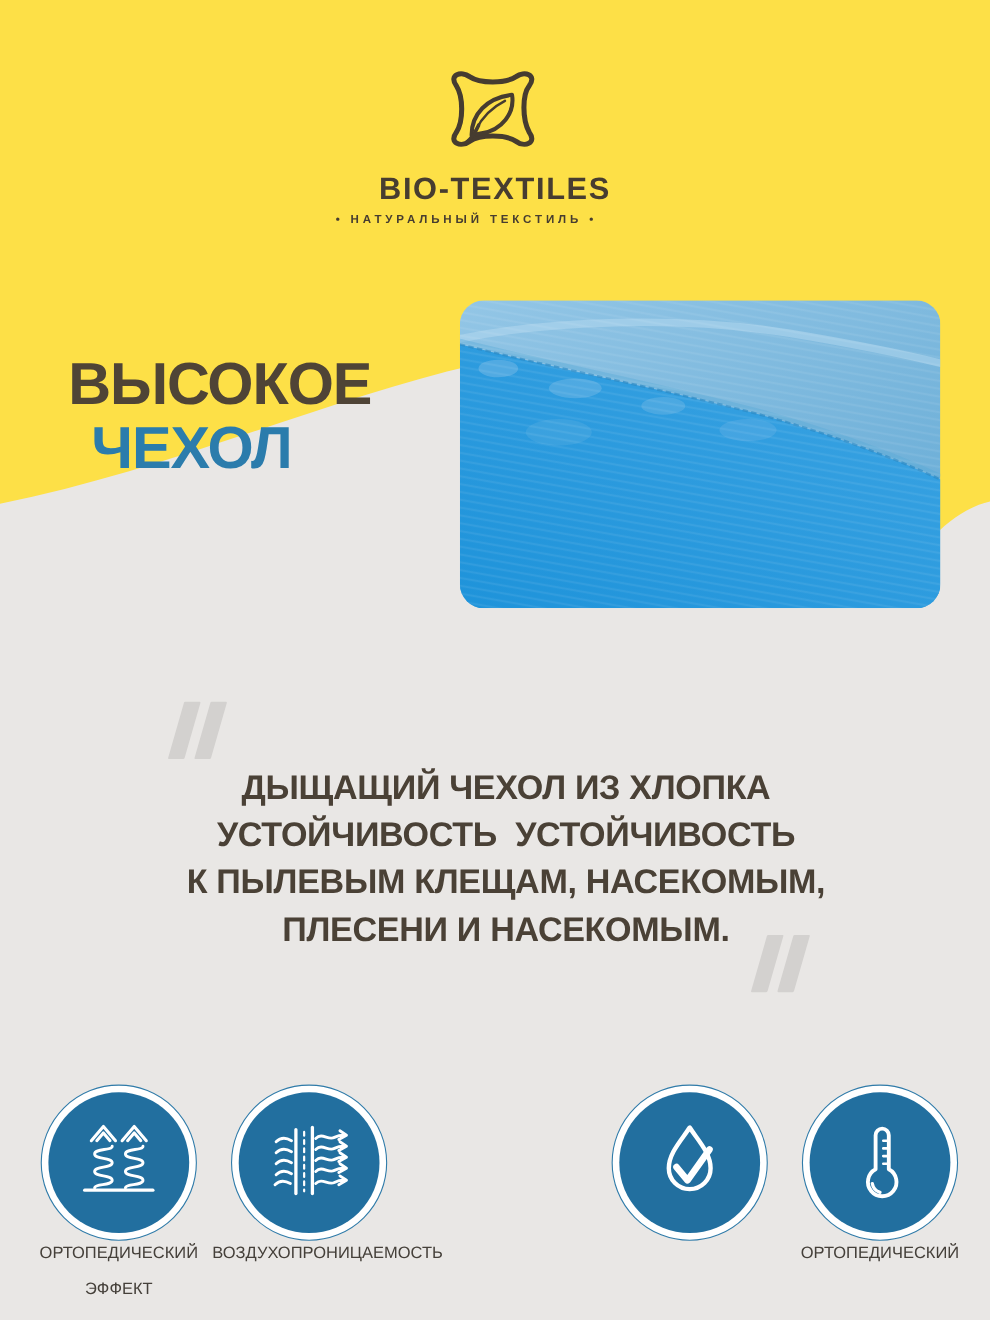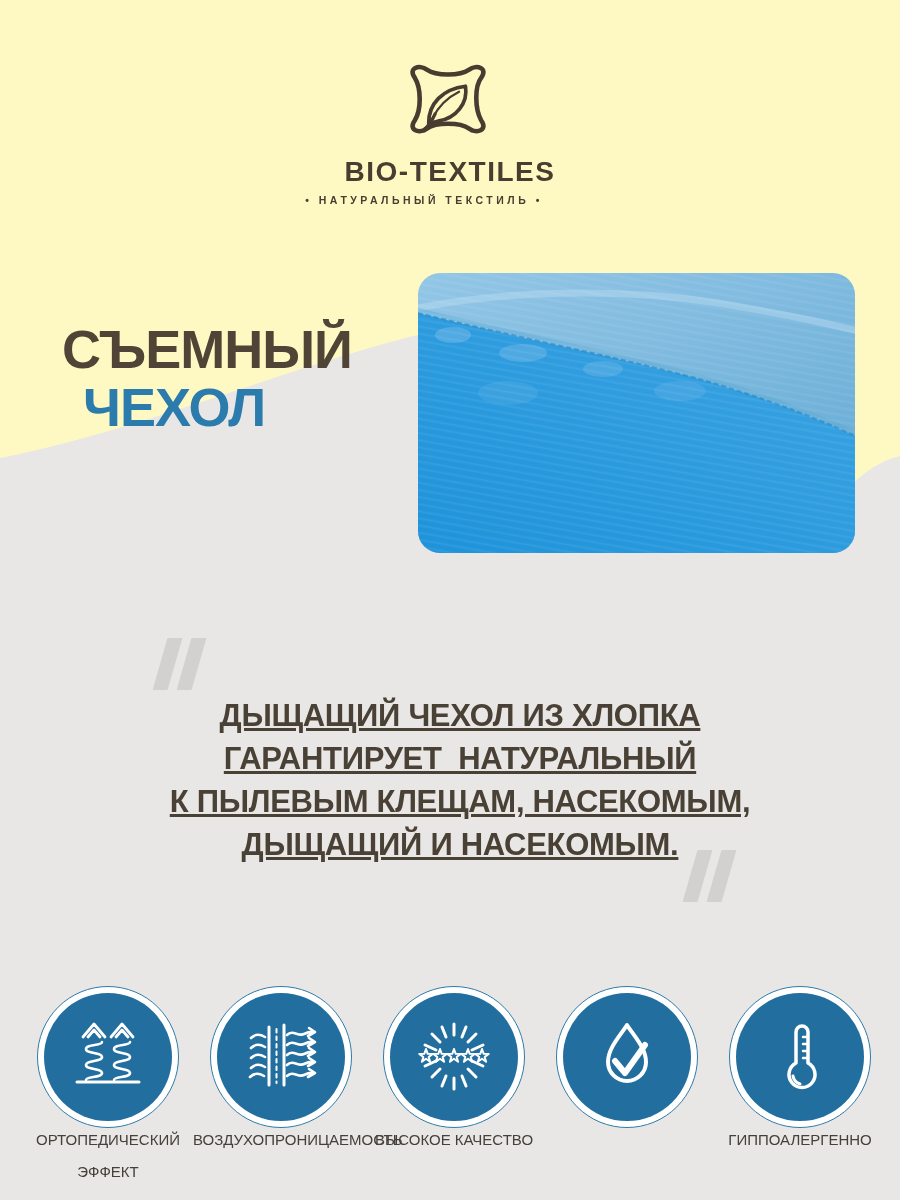--- a/index.html
+++ b/index.html
@@ -1,16 +1,16 @@
 <!DOCTYPE html>
 <html><head>
 <meta charset="utf-8">
 <style>
   html,body{margin:0;padding:0;background:#ffffff;}
-  .page{position:relative;width:900px;height:1200px;background:#fef9c3;overflow:hidden;
+  .page{position:relative;width:900px;height:1200px;background:#fde047;overflow:hidden;
         font-family:"Liberation Sans", sans-serif;}
   .bg-curve{position:absolute;left:0;top:0;width:900px;height:1200px;z-index:0;}
   .pillow{position:absolute;left:402px;top:62px;width:92px;height:88px;}
   .brand-name{position:absolute;left:0;top:156px;width:900px;text-align:center;
       font-size:28px;font-weight:700;letter-spacing:1.5px;color:#473d30;}
   .brand-tagline{position:absolute;left:0;top:194px;width:848px;text-align:center;
       font-size:10.5px;font-weight:700;letter-spacing:3.5px;color:#473d30;}
 
   
   .headline{position:absolute;left:62px;top:320px;z-index:2;line-height:58px;
@@ -19,21 +19,21 @@
   .headline .l2,.headline .l3{color:#2b7cac;margin-left:21px;}
 
   
   .photo{position:absolute;left:418px;top:273px;width:437px;height:280px;
       border-radius:22px;overflow:hidden;z-index:3;}
   .photo svg{display:block;}
 
   
   .quote-block{position:absolute;left:130px;top:694px;width:660px;text-align:center;z-index:2;
       font-size:31px;font-weight:700;color:#4a4136;line-height:43px;letter-spacing:-0.3px;}
-  .quote-line{white-space:pre;text-decoration:underline;}
+  .quote-line{white-space:pre;}
   .qmark{position:absolute;display:flex;gap:9px;z-index:1;}
   .qmark span{display:block;width:15px;height:52px;background:#d3d1cf;transform:skewX(-16deg);border-radius:1px;}
   .qmark.open{left:160px;top:638px;}
   .qmark.close{left:690px;top:850px;}
 
   
   .features{position:absolute;left:0;top:986px;width:900px;height:210px;z-index:2;}
   .feature{position:absolute;width:176px;text-align:center;}
   .ring{width:142px;height:142px;margin:0 auto;border:1.6px solid #2f7ba9;border-radius:50%;
       background:#ffffff;display:flex;align-items:center;justify-content:center;box-sizing:border-box;}
@@ -56,21 +56,21 @@
       <path stroke-width="5" d="M14 17C6 6 19 2 27 8 37 15 63 15 73 8 81 2 94 6 86 17 79 26 79 50 86 63 94 74 81 78 73 72 63 65 37 65 27 72 19 78 6 74 14 63 21 52 21 28 14 17Z"></path>
       <path stroke-width="4" d="M29 66C29 45 44 29 69 26 72 44 59 61 39 64 35 65 31 66 29 66Z"></path>
       <path stroke-width="3.5" d="M23 74C29 69 33 63 36 56"></path>
       <path stroke-width="2.5" d="M33 61C39 49 50 38 62 32"></path>
     </g>
   </svg>
   <div class="brand-name">BIO-TEXTILES</div>
   <div class="brand-tagline">• НАТУРАЛЬНЫЙ ТЕКСТИЛЬ •</div>
 
   <div class="headline">
-    <div class="l1">СЪЕМНЫЙ</div>
+    <div class="l1">ВЫСОКОЕ</div>
     <div class="l2">ЧЕХОЛ</div>
   </div>
 
   <div class="photo">
     <svg width="437" height="280" viewBox="0 0 437 280">
       <defs>
         <linearGradient id="gTop" x1="0" y1="0" x2="0.7" y2="1">
           <stop offset="0" stop-color="#93c6e6"></stop>
             <stop offset="1" stop-color="#68acd6"></stop>
         </linearGradient>
@@ -95,23 +95,23 @@
       <rect width="437" height="280" fill="url(#tex)"></rect>
     </svg>
   </div>
 
   <div class="qmark open">
       <span></span>
       <span></span>
     </div>
   <div class="quote-block">
     <div class="quote-line">ДЫЩАЩИЙ ЧЕХОЛ ИЗ ХЛОПКА</div>
-    <div class="quote-line">ГАРАНТИРУЕТ  НАТУРАЛЬНЫЙ</div>
+    <div class="quote-line">УСТОЙЧИВОСТЬ  УСТОЙЧИВОСТЬ</div>
     <div class="quote-line">К ПЫЛЕВЫМ КЛЕЩАМ, НАСЕКОМЫМ,</div>
-    <div class="quote-line">ДЫЩАЩИЙ И НАСЕКОМЫМ.</div>
+    <div class="quote-line">ПЛЕСЕНИ И НАСЕКОМЫМ.</div>
   </div>
   <div class="qmark close">
       <span></span>
       <span></span>
     </div>
 
   <div class="features">
 
     <div class="feature" style="left:20px">
       <div class="ring">
@@ -140,42 +140,20 @@
               <path d="M48 13V73" stroke-width="3"></path>
               <path d="M15 26c4-4 9-4 14-1M15 36c4-4 9-4 14-1M15 46c4-4 9-4 14-1M15 56c4-4 9-4 14-1M14 65c4-4 9-4 14-1" stroke-width="2.6"></path>
               <path d="M51 23c6-6 11 2 17-1s8-2 11-2l-6-4m6 4l-7 4M51 33c6-6 11 2 17-1s8-2 11-2l-6-4m6 4l-7 4M51 43c6-6 11 2 17-1s8-2 11-2l-6-4m6 4l-7 4M51 53c6-6 11 2 17-1s8-2 11-2l-6-4m6 4l-7 4M51 64c6-6 11 2 17-1s8-2 11-2l-6-4m6 4l-7 4" stroke-width="2.6"></path>
             </g>
           </svg>
         </div>
       </div>
       <div class="feature-label">ВОЗДУХОПРОНИЦАЕМОСТЬ</div>
     </div>
 
-    <div class="feature" style="left:366px">
-      <div class="ring">
-        <div class="circle">
-          <svg width="90" height="90" viewBox="0 0 90 90">
-            <defs>
-              <path id="st" d="M0-7L1.7-2.2 6.7-2.1 2.7 1 4.1 5.8 0 2.8-4.1 5.8-2.7 1-6.7-2.1-1.7-2.2Z"></path>
-            </defs>
-            <g stroke="#fff" fill="none" stroke-linecap="round" stroke-linejoin="round">
-              <path d="M45 23V12M53 25l4-10M37 25l-4-10M59 30l8-8M31 30l-8-8M63 38l11-5M27 38l-11-5M45 66v11M53 64l4 10M37 64l-4 10M59 57l8 8M31 57l-8 8M63 49l11 5M27 49l-11 5" stroke-width="3"></path>
-              <g stroke-width="2">
-                <use href="#st" transform="translate(17 44)"></use>
-                <use href="#st" transform="translate(31 44)"></use>
-                <use href="#st" transform="translate(45 44)"></use>
-                <use href="#st" transform="translate(59 44)"></use>
-                <use href="#st" transform="translate(73 44)"></use>
-              </g>
-            </g>
-          </svg>
-        </div>
-      </div>
-      <div class="feature-label">ВЫСОКОЕ КАЧЕСТВО</div>
-    </div>
 
     <div class="feature" style="left:539px">
       <div class="ring">
         <div class="circle">
           <svg width="90" height="90" viewBox="0 0 90 90">
             <g stroke="#fff" fill="none" stroke-linecap="round" stroke-linejoin="round">
               <path d="M45 13C38 24 26 36 26 50a19 19 0 0 0 38 0C64 36 52 24 45 13Z" stroke-width="4"></path>
               <path d="M33 49l10 12 20-28" stroke-width="6"></path>
             </g>
           </svg>
@@ -188,17 +166,17 @@
         <div class="circle">
           <svg width="90" height="90" viewBox="0 0 90 90">
             <g stroke="#fff" fill="none" stroke-linecap="round" stroke-linejoin="round">
               <path d="M41 51V20a6 6 0 0 1 12 0v31a13 13 0 1 1-12 0Z" stroke-width="3.5"></path>
               <path d="M48 25h5M48 32h5M48 39h5M48 46h5" stroke-width="2.4"></path>
               <path d="M38 64a10 10 0 0 0 7 8" stroke-width="3"></path>
             </g>
           </svg>
         </div>
       </div>
-      <div class="feature-label">ГИППОАЛЕРГЕННО</div>
+      <div class="feature-label">ОРТОПЕДИЧЕСКИЙ</div>
     </div>
 
   </div>
 </div>
 
 </body></html>

